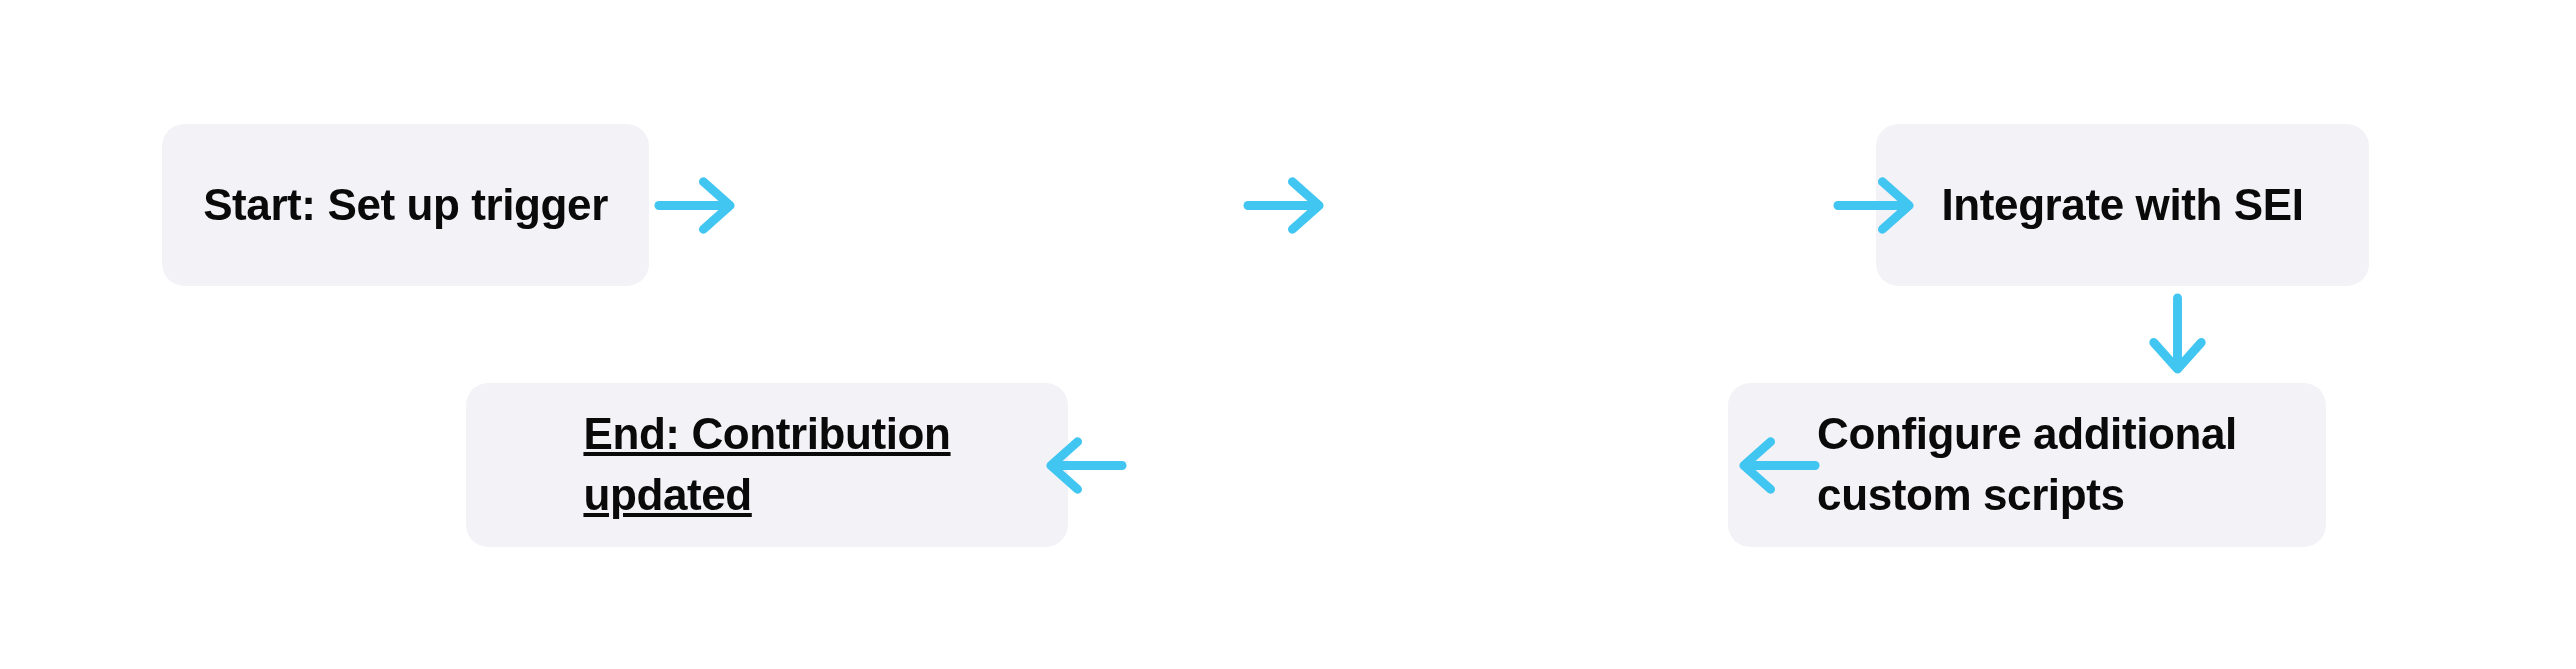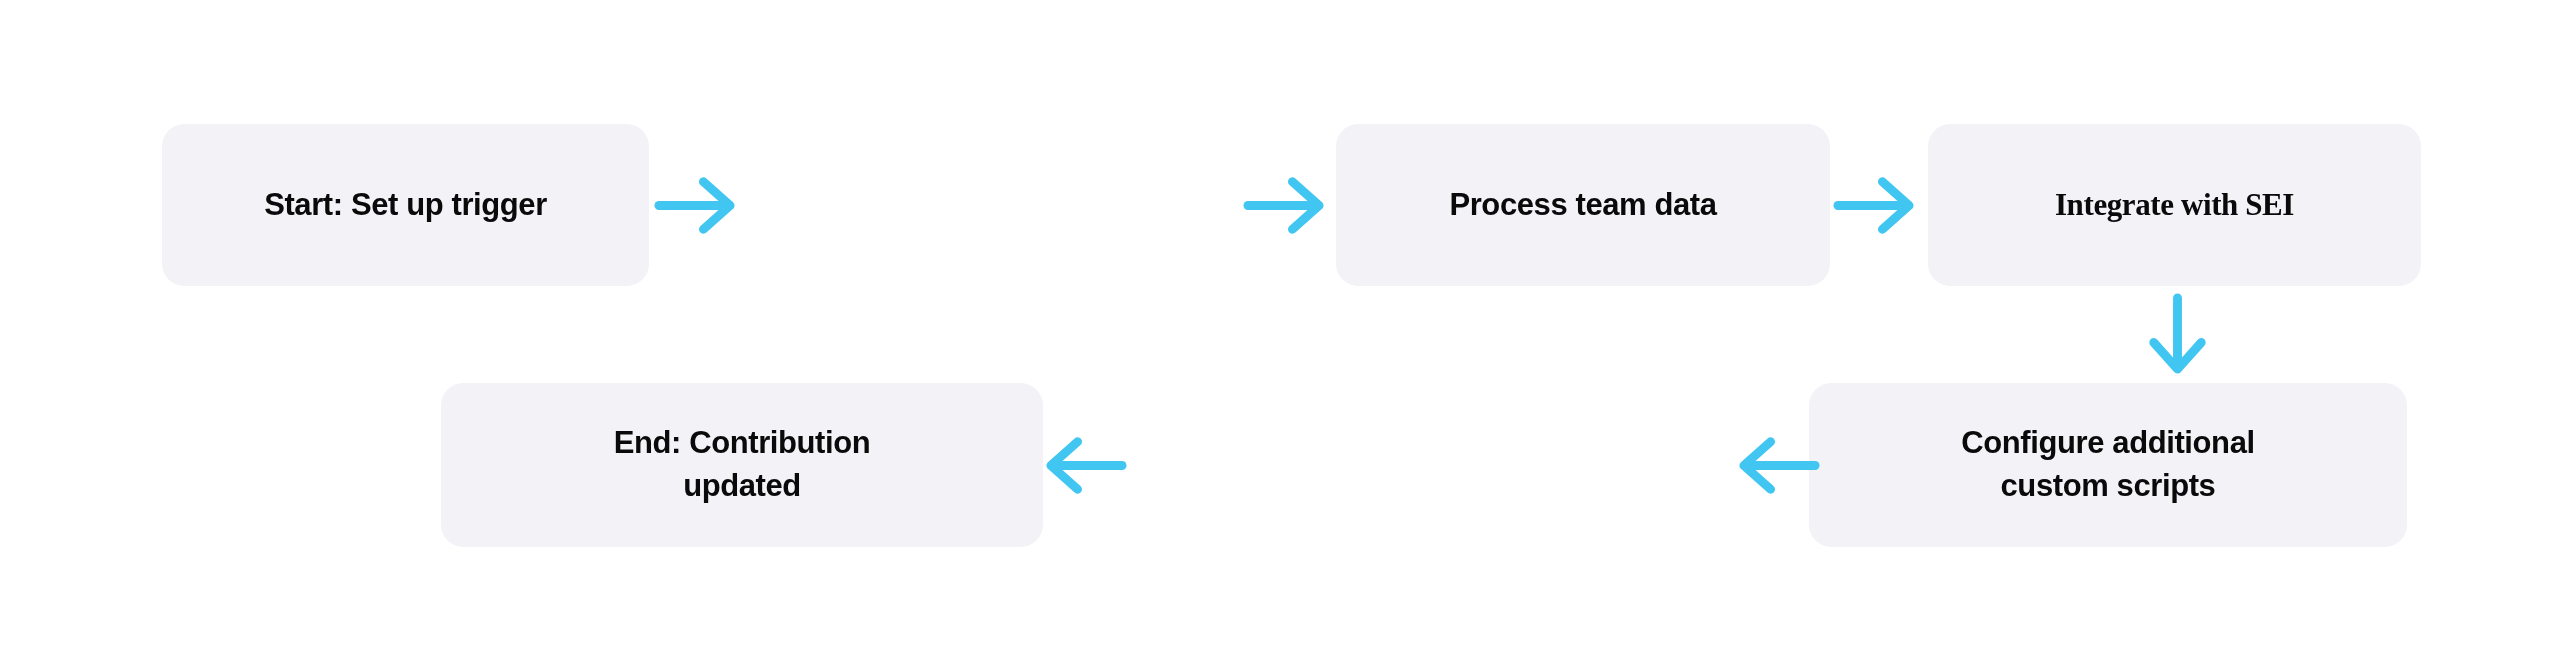--- a/index.html
+++ b/index.html
@@ -18,37 +18,37 @@
     background: var(--bg-color);
     overflow: hidden;
   }
   .node {
     position: absolute;
     background: var(--node-fill);
     border-radius: 22.4px;
     display: flex;
     align-items: center;
     justify-content: center;
-    text-align: center;
+    text-align: left;
     color: var(--text-color);
-    font-size: 31px;
+    font-size: 44px;
     font-weight: 700;
     line-height: 1.38;
     white-space: pre-line;
     letter-spacing: -0.4px;
   }
   
   .n1 { left: 162px;  top: 124px; width: 487px; height: 162px; }
   .n2 { left: 747px; top: 124px; width: 493px; height: 162px; }
   .n3 { left: 1336px; top: 124px; width: 494px; height: 162px; }
-  .n4 { left: 1928px; top: 124px; width: 493px; height: 162px; font-family: Liberation Serif, serif; }
+  .n4 { left: 1876px; top: 124px; width: 493px; height: 162px; }
   
-  .n5 { left: 1809px; top: 383px; width: 598px; height: 164px; }
+  .n5 { left: 1728px; top: 383px; width: 598px; height: 164px; }
   .n6 { left: 1131px; top: 383px; width: 596px; height: 164px; }
-  .n7 { left: 441px;  top: 383px; width: 602px; height: 164px; }
+  .n7 { left: 466px;  top: 383px; width: 602px; height: 164px; text-decoration: underline; }
 
   .arrow { position: absolute; }
   .arrow path, .arrow line, .arrow polyline {
     fill: none;
     stroke: var(--arrow-color);
     stroke-width: 12;
     stroke-linecap: round;
     stroke-linejoin: round;
   }
   .a1 { left: 653px;  top: 174px; }
@@ -57,21 +57,20 @@
   .a-down { left: 2146px; top: 292px; }
   .a4 { left: 1732px; top: 434px; }
   .a5 { left: 1039px; top: 434px; }
 </style>
 </head>
 <body>
 
 <div class="canvas">
 
   <div class="node n1">Start: Set up trigger</div>
-  <div class="node n3">Process team data</div>
   <div class="node n4">Integrate with SEI</div>
 
   <div class="node n5">Configure additional
 custom scripts</div>
   <div class="node n7">End: Contribution
 updated</div>
 
   <svg class="arrow a1" width="89" height="63" viewBox="0 0 120 84">
     <line x1="8" y1="42" x2="100" y2="42"></line>
     <polyline points="68,10 104,42 68,74"></polyline>

